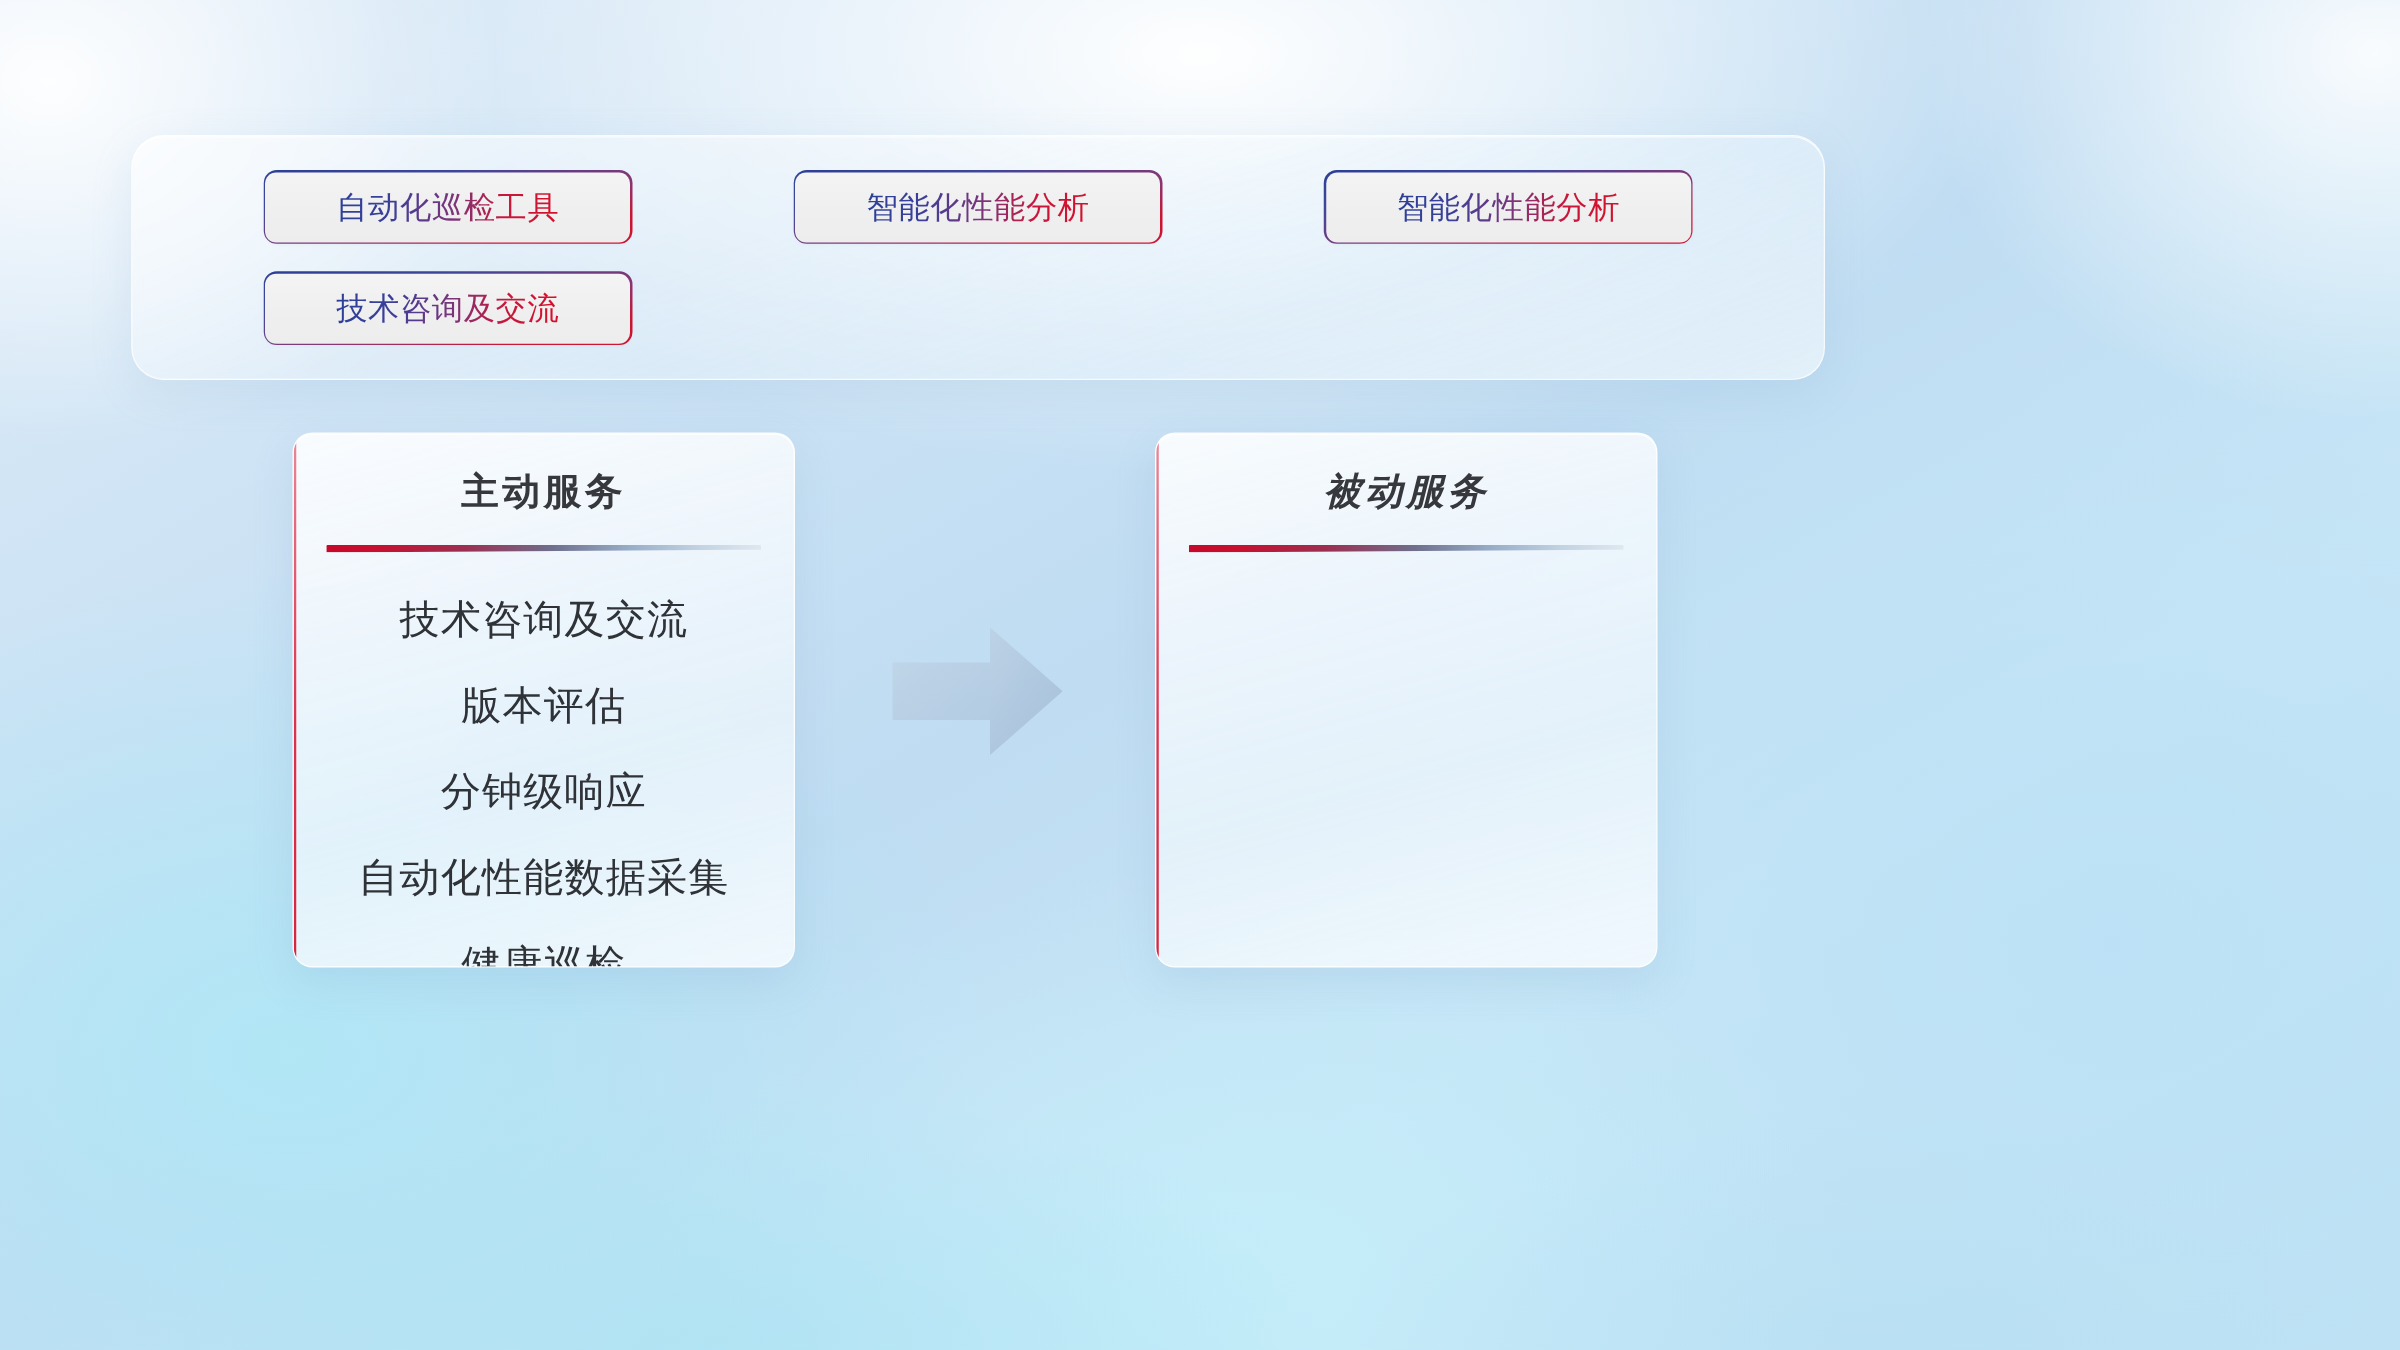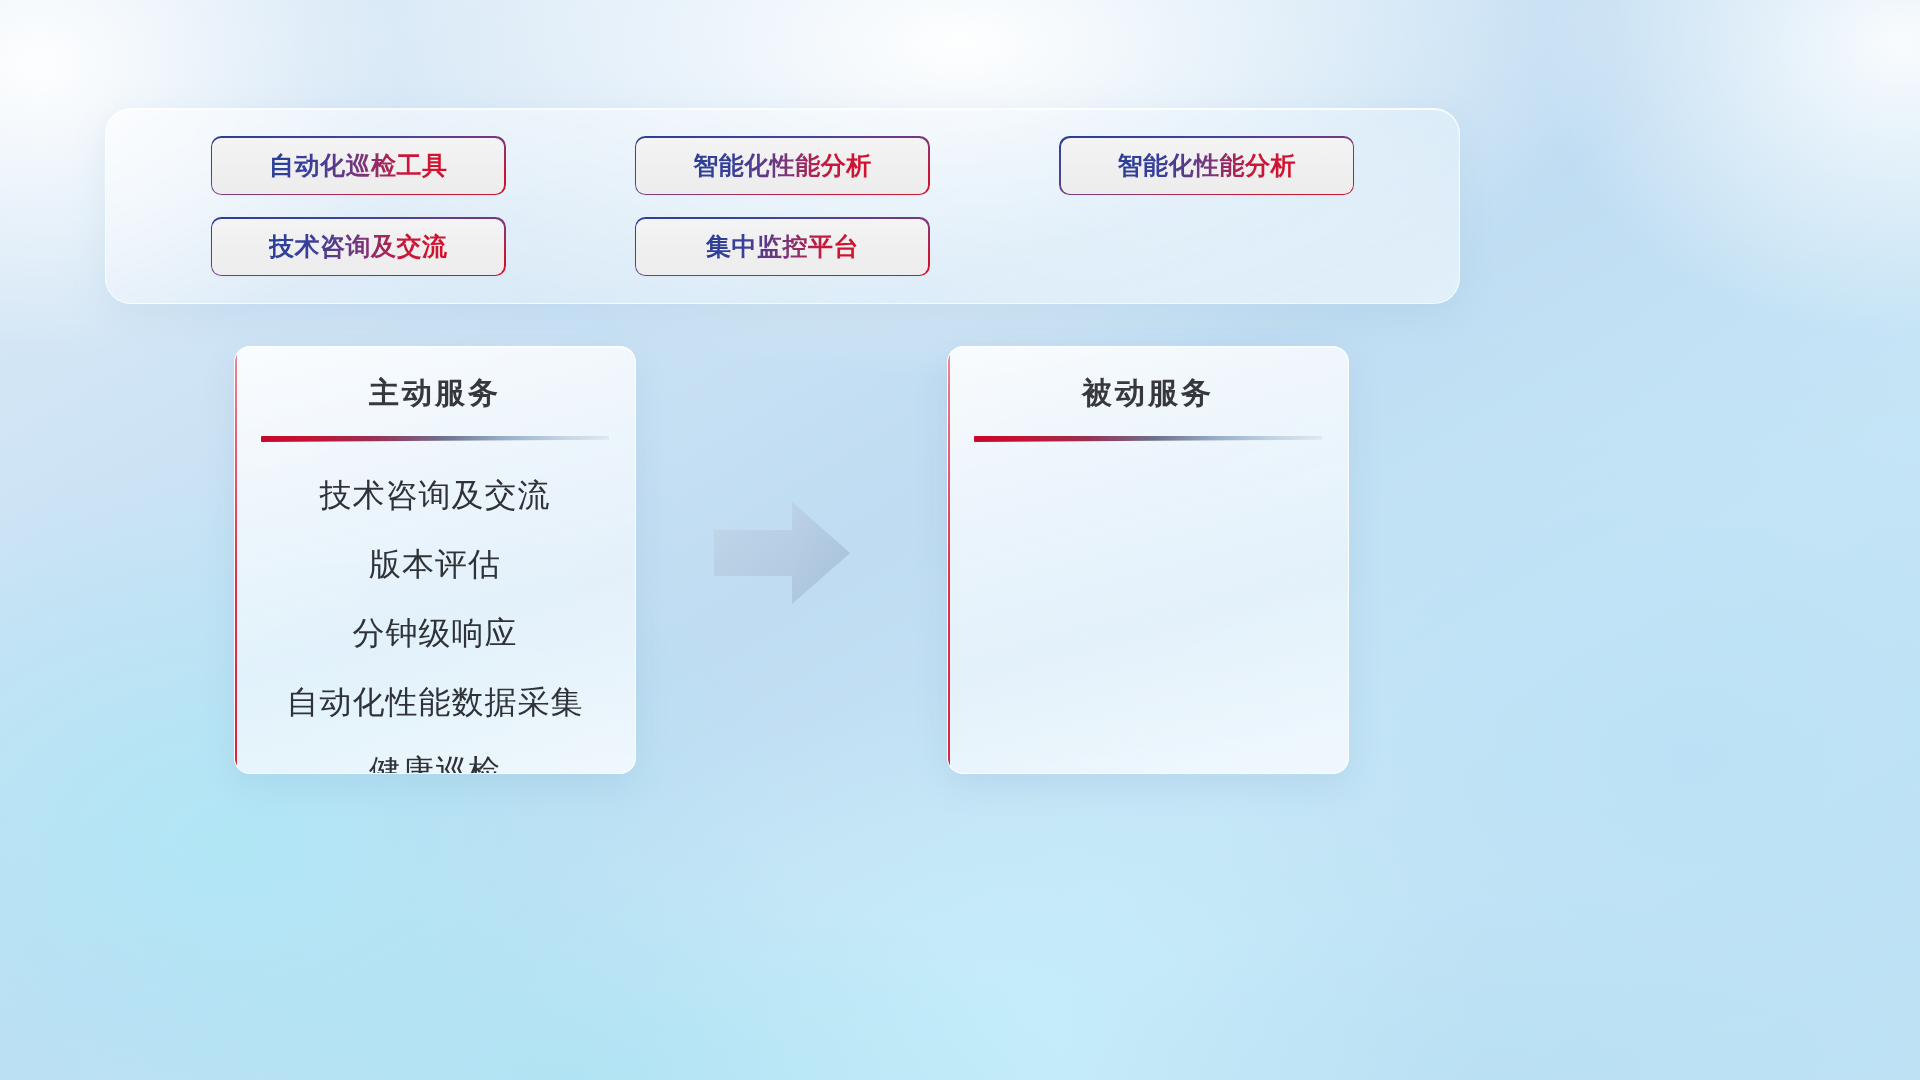--- a/index.html
+++ b/index.html
@@ -65,21 +65,21 @@
   
   .pill::before{
     content:"";
     position:absolute; inset:-1.6px;
     border-radius:10.5px;
     background:linear-gradient(168deg,#2c3f95 0%, #41469b 28%, #8a3571 58%, #cf1230 82%, #d40f2c 100%);
     z-index:-1;
   }
   .pill-label{
     font-size:25px;
-    font-weight:700;
+    font-weight:400;
     letter-spacing:.5px;
     white-space:nowrap;
     background:linear-gradient(95deg,#2b3f97 0%, #3a3f99 24%, #7a3579 52%, #c9173a 76%, #d4102b 100%);
     -webkit-background-clip:text;
     background-clip:text;
     color:transparent;
     text-align:center;
     -webkit-text-fill-color:transparent;
   }
 
@@ -96,21 +96,21 @@
     overflow:hidden;
   }
   .card::after{
     content:"";
     position:absolute; left:0; top:0; bottom:0;
     width:2.4px;
     background:linear-gradient(180deg,#e7808f 0%, #e4596f 18%, #dc1f3d 55%, #d5122e 100%);
     opacity:.92;
   }
   #card-active{ left:234px; }
-  #card-passive{ left:947px; }
+  #card-passive{ left:924px;font-style:italic; }
 
   .card-title{
     margin-top:26px;
     text-align:center;
     font-size:30px;
     font-weight:700;
     color:#36383d;
     letter-spacing:3px;
   }
   .card-divider{
@@ -159,23 +159,20 @@
       </div>
 
       <div class="pill">
         <span class="pill-label">智能化性能分析</span>
       </div>
 
       <div class="pill">
         <span class="pill-label">技术咨询及交流</span>
       </div>
 
-      <div class="pill">
-        <span class="pill-label">集中监控平台</span>
-      </div>
 
     </div>
   </div>
 
   <div class="card" id="card-active">
     <div class="card-title">主动服务</div>
     <div class="card-divider"></div>
     <div class="card-items">
       <div class="card-item">技术咨询及交流</div>
       <div class="card-item">版本评估</div>

